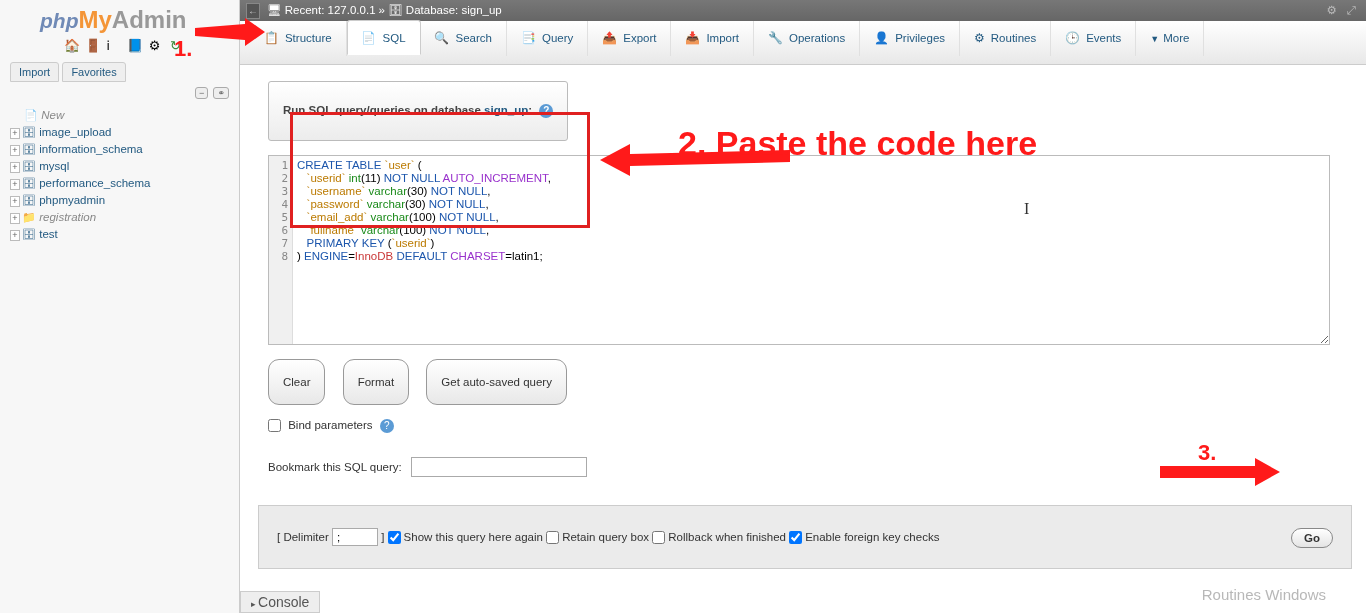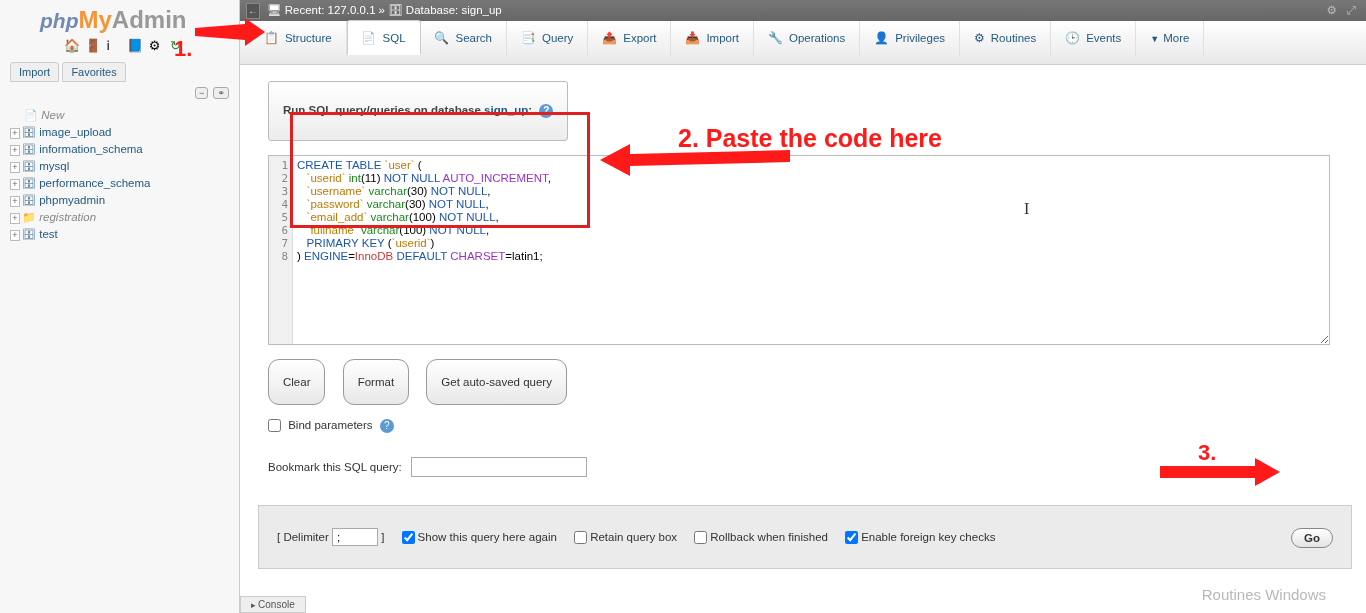--- a/index.html
+++ b/index.html
@@ -57,25 +57,25 @@
 #btnrow{margin-top:14px}
 .btn{display:inline-block;padding:16px 14px;border:1px solid #999;border-radius:11px;background:linear-gradient(#fff,#e8e8e8);color:#333;cursor:pointer;margin-right:14px}
 #bindrow{margin-top:14px;color:#333}
 #bindrow input{margin-right:4px;vertical-align:middle}
 #bindrow .help{display:inline-block;width:14px;height:14px;border-radius:50%;background:#5b9bd5;color:#fff;text-align:center;line-height:14px;font-size:10px;margin-left:4px}
 #bookmark{margin-top:24px;color:#333}
 #bookmark input[type=text]{border:1px solid #aaa;height:20px;width:176px;margin-left:6px}
 
 #footerbar{margin-top:28px;background:#ebebeb;border:1px solid #ccc;padding:22px 18px;width:1094px;margin-left:-10px;color:#333}
 #footerbar .delim-input{border:1px solid #aaa;height:18px;width:46px;padding:0 4px}
-#footerbar label{margin-left:14px}
+#footerbar label{}
 #footerbar input[type=checkbox]{vertical-align:middle;margin-right:3px}
 #go-btn{float:right;padding:3px 12px;border:1px solid #888;border-radius:11px;background:linear-gradient(#fff,#e4e4e4);cursor:pointer;font-weight:bold;color:#333}
 
-#console{position:absolute;bottom:0;left:0;background:#eee;border:1px solid #ccc;padding:2px 10px;color:#555;font-size:10px;cursor:pointer}
+#console{position:absolute;bottom:0;left:0;background:#eee;border:1px solid #ccc;padding:2px 10px;color:#555;font-size:14px;cursor:pointer}
 #console::before{content:"▸ ";font-size:9px}
 
 #activate{position:absolute;right:40px;bottom:10px;color:#b8b8b8;font-size:15px}
 
 
 .anno-red{position:absolute;color:#ff1a1a;font-weight:bold;pointer-events:none;z-index:100}
 .anno-arrow{position:absolute;z-index:99}
 .red-box{position:absolute;border:3px solid #e02020;z-index:50;pointer-events:none}
 </style>
 </head>
@@ -187,21 +187,21 @@
       <span id="go-btn">Go</span>
     </div>
   </div>
 
   <div id="console">Console</div>
 </div>
 
 <div id="activate">Routines Windows</div>
 
 <div class="anno-red" style="left:174px;top:36px;font-size:22px">1.</div>
-<div class="anno-red" style="left:678px;top:124px;font-size:25px">2. Paste the code here</div>
+<div class="anno-red" style="left:678px;top:124px;font-size:34px">2. Paste the code here</div>
 <div class="anno-red" style="left:1198px;top:440px;font-size:22px">3.</div>
 <div class="red-box" style="left:290px;top:112px;width:300px;height:116px"></div>
 
 <svg class="anno-arrow" style="left:195px;top:18px" width="70" height="36">
     <polygon points="0,10 50,6 50,0 70,14 50,28 50,22 0,18" fill="#ff1a1a"></polygon>
   </svg>
 <svg class="anno-arrow" style="left:600px;top:140px" width="190" height="40">
     <polygon points="190,10 30,14 30,4 0,20 30,36 30,26 190,22" fill="#ff1a1a"></polygon>
   </svg>
 <svg class="anno-arrow" style="left:1160px;top:458px" width="120" height="32">

